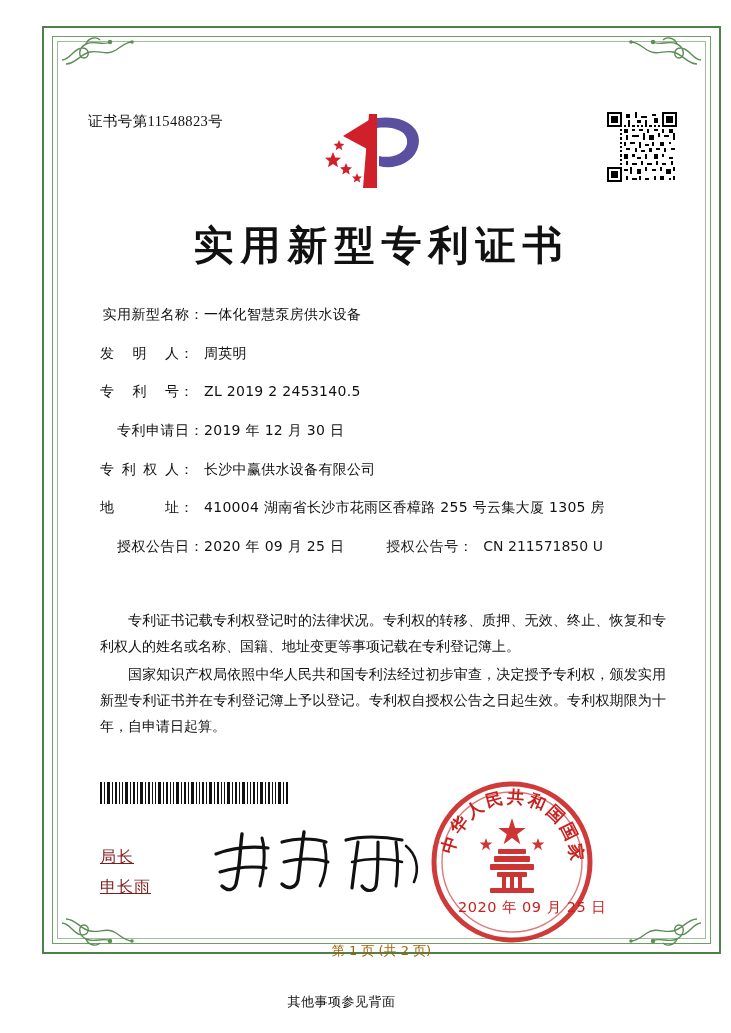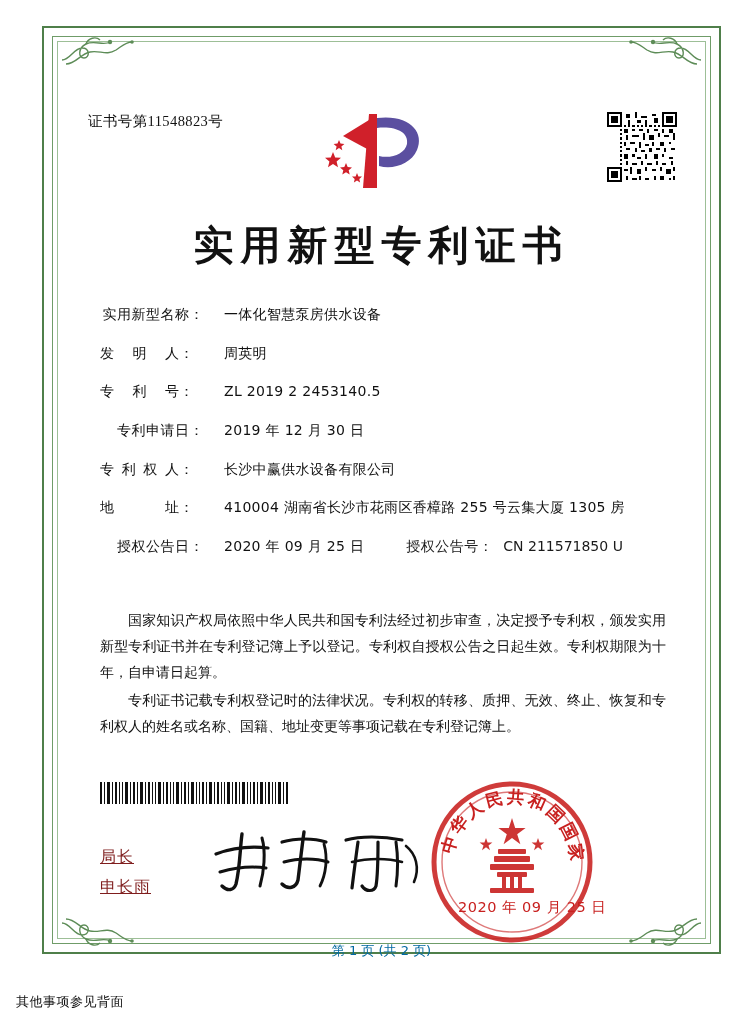--- a/index.html
+++ b/index.html
@@ -138,21 +138,20 @@
     display: flex;
     justify-content: space-between;
     padding-right: 10px;
     box-sizing: border-box;
   }
   .row .value {
     color: #111;
     font-family: "DejaVu Sans", "Liberation Sans", sans-serif;
     font-size: 14px;
     letter-spacing: 0.3px;
-    margin-left: 20px;
   }
   .row.double .value2-label {
     margin-left: 42px;
     font-family: "DejaVu Sans", "Liberation Sans", sans-serif;
     font-size: 14px;
     letter-spacing: 0.5px;
   }
   .row.double .value2 {
     margin-left: 10px;
     font-family: "DejaVu Sans", "Liberation Sans", sans-serif;
@@ -225,28 +224,29 @@
   }
 
   
   .page-num {
     position: absolute;
     left: 0;
     top: 882px;
     width: 611px;
     text-align: center;
     font-size: 13px;
-    color: #0369a1;
+    color: #a16207;
     font-family: "DejaVu Sans", "Liberation Sans", sans-serif;
   }
   .footnote {
     position: absolute;
     left: 0;
     top: 993px;
     width: 651px;
+    text-align: center;
     font-size: 13px;
     color: #111;
     font-family: "DejaVu Sans", "Liberation Sans", sans-serif;
     letter-spacing: 0.5px;
   }
 </style>
 </head>
 <body>
 
 <div class="page">
@@ -486,22 +486,22 @@
       <div class="row double">
         <div class="label">授权公告日：</div>
         <div class="value">2020 年 09 月 25 日</div>
         <div class="value2-label">授权公告号：</div>
         <div class="value2">CN 211571850 U</div>
       </div>
 
     </div>
 
     <div class="paragraphs">
+      <p>专利证书记载专利权登记时的法律状况。专利权的转移、质押、无效、终止、恢复和专利权人的姓名或名称、国籍、地址变更等事项记载在专利登记簿上。</p>
       <p>国家知识产权局依照中华人民共和国专利法经过初步审查，决定授予专利权，颁发实用新型专利证书并在专利登记簿上予以登记。专利权自授权公告之日起生效。专利权期限为十年，自申请日起算。</p>
-      <p>专利证书记载专利权登记时的法律状况。专利权的转移、质押、无效、终止、恢复和专利权人的姓名或名称、国籍、地址变更等事项记载在专利登记簿上。</p>
     </div>
 
     <div class="barcode">
       <svg width="190" height="22" viewBox="0 0 190 22" shape-rendering="crispEdges">
         <g fill="#111111">
           <rect x="0" y="0" width="2" height="22"></rect>
             <rect x="4" y="0" width="1" height="22"></rect>
           <rect x="7" y="0" width="3" height="22"></rect>
             <rect x="12" y="0" width="1" height="22"></rect>
           <rect x="15" y="0" width="2" height="22"></rect>

